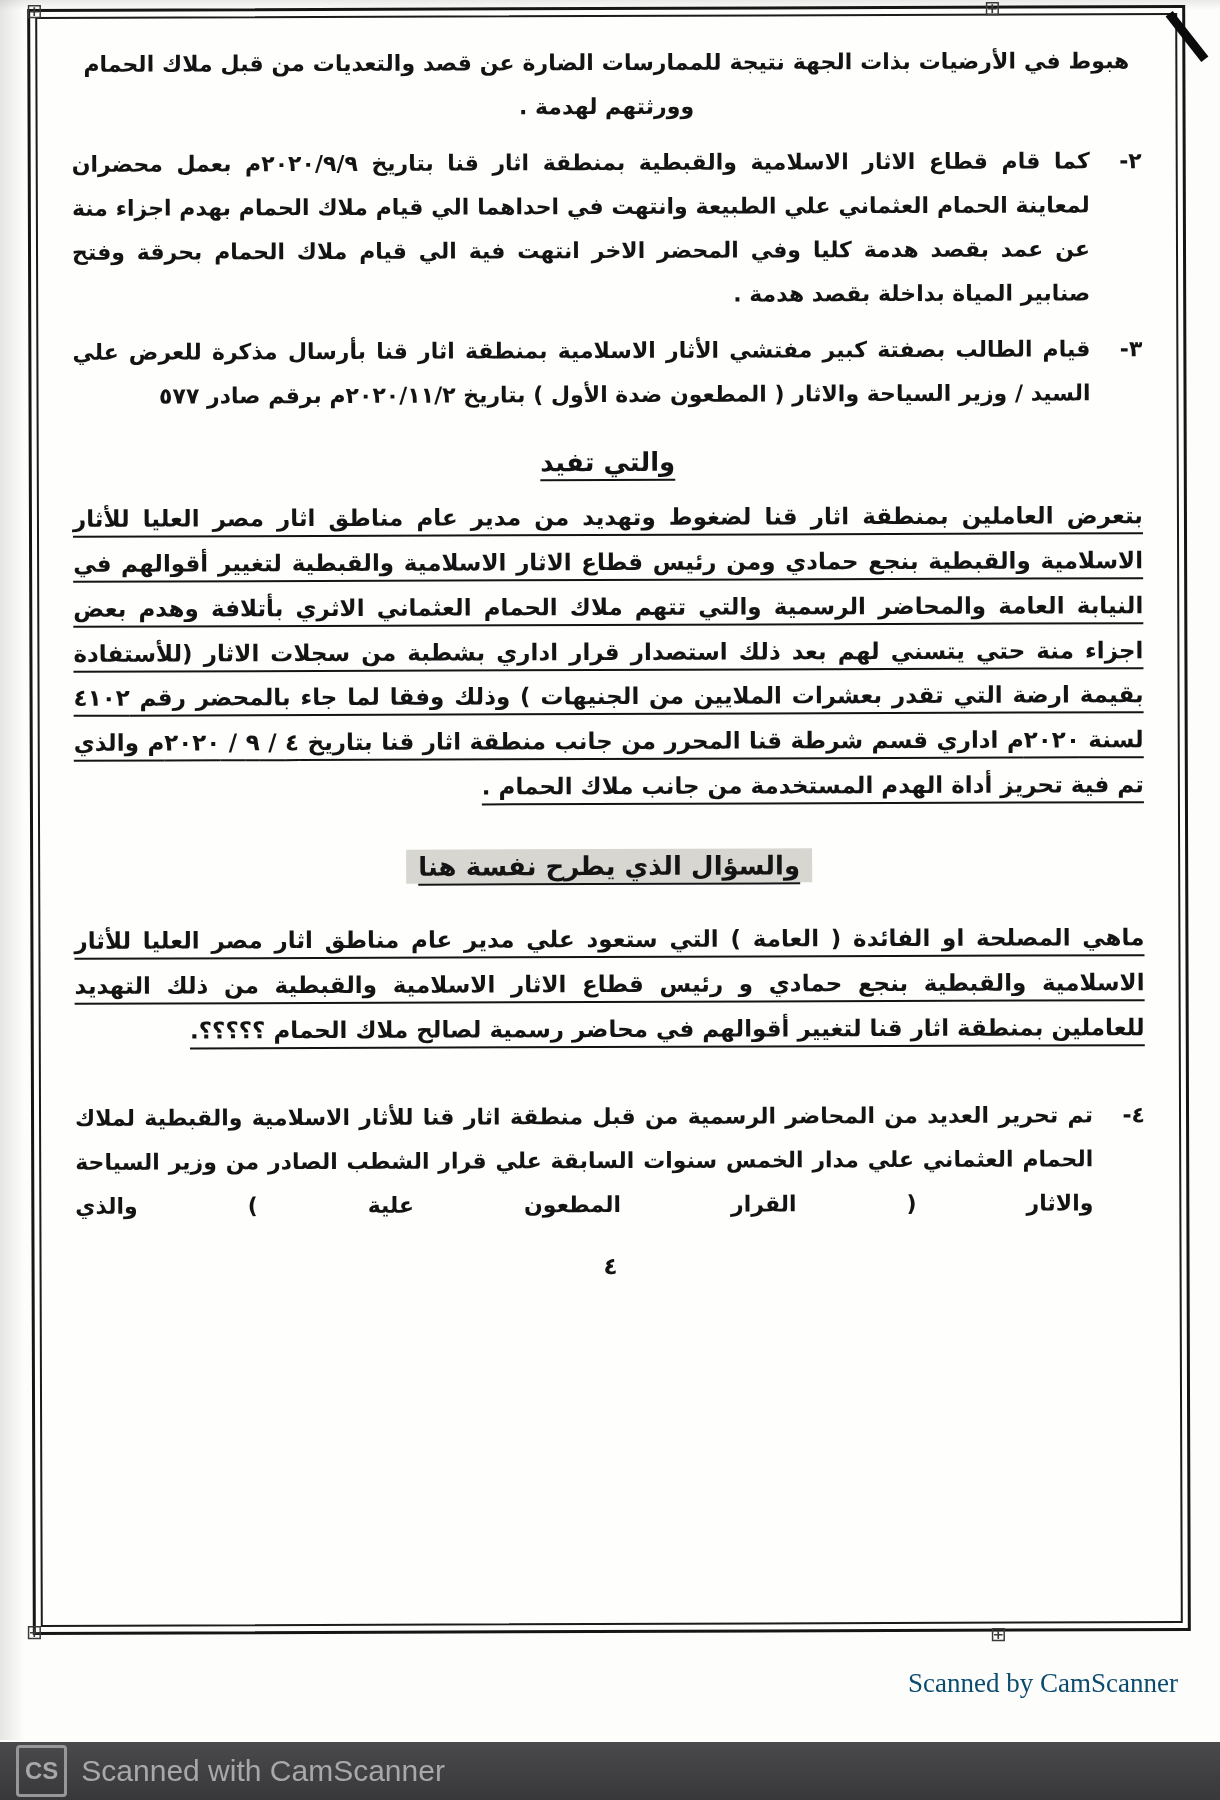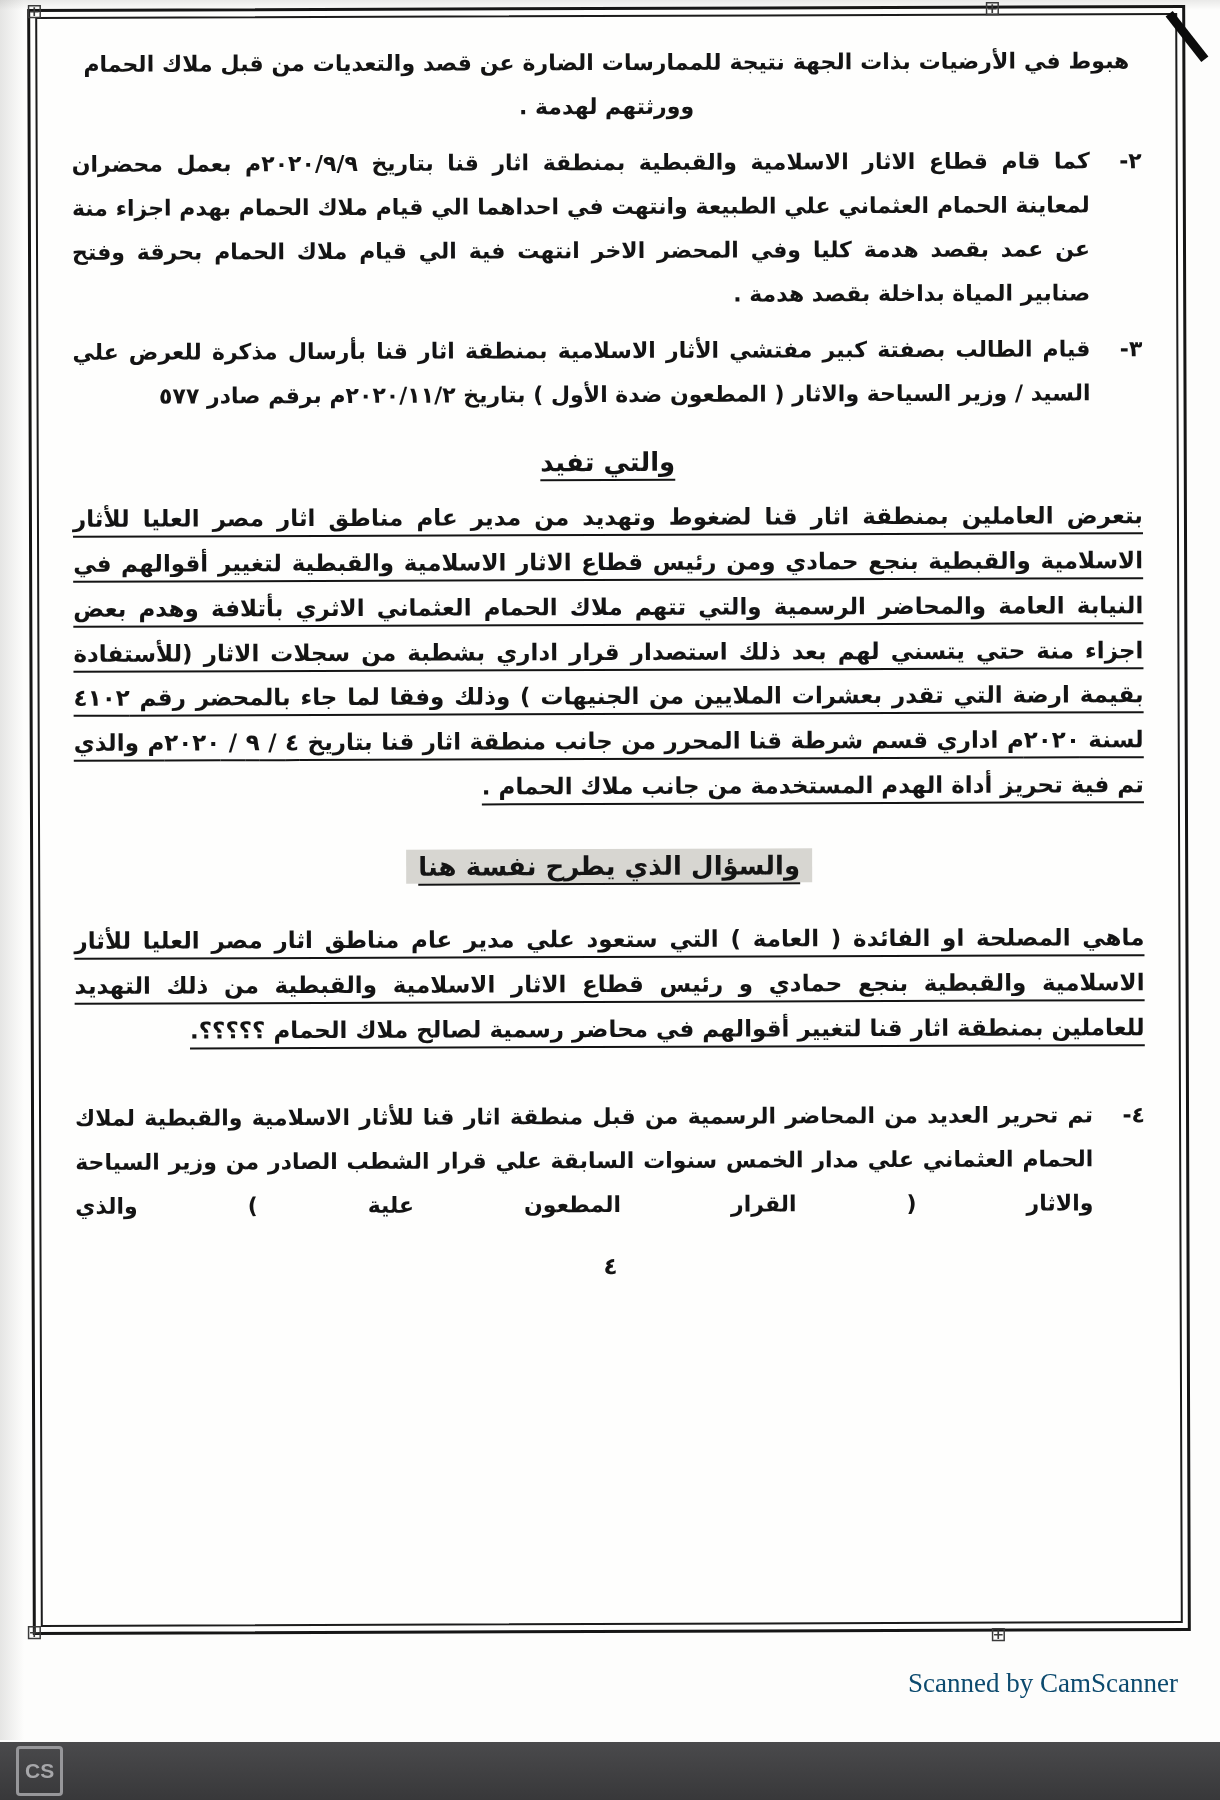--- a/index.html
+++ b/index.html
@@ -149,21 +149,21 @@
     background: linear-gradient(to bottom, #4a4a4c, #38383a);
     display: flex;
     align-items: center;
     padding-left: 16px;
     gap: 14px;
   }
   .cs-logo {
     border: 3px solid #97979a;
     border-radius: 4px;
     color: #a7a7aa;
-    font-size: 21px;
+    font-size: 24px;
     font-weight: 700;
     padding: 9px 6px;
     line-height: 1.2;
     font-family: "Liberation Sans", sans-serif;
   }
   .cs-text {
     color: #a8a8ab;
     font-size: 30px;
     font-family: "Liberation Sans", sans-serif;
   }
@@ -215,15 +215,16 @@
   <div class="corner-mark mark-tr">⊞</div>
   <div class="corner-mark mark-bl">⊞</div>
   <div class="corner-mark mark-br">⊞</div>
 
   <div class="wedge"></div>
 
   <div class="caption">Scanned by CamScanner</div>
 
   <div class="cs-bar">
     <div class="cs-logo">CS</div>
+    <div class="cs-text">Scanned with CamScanner</div>
   </div>
 
 </div>
 
 </body></html>

